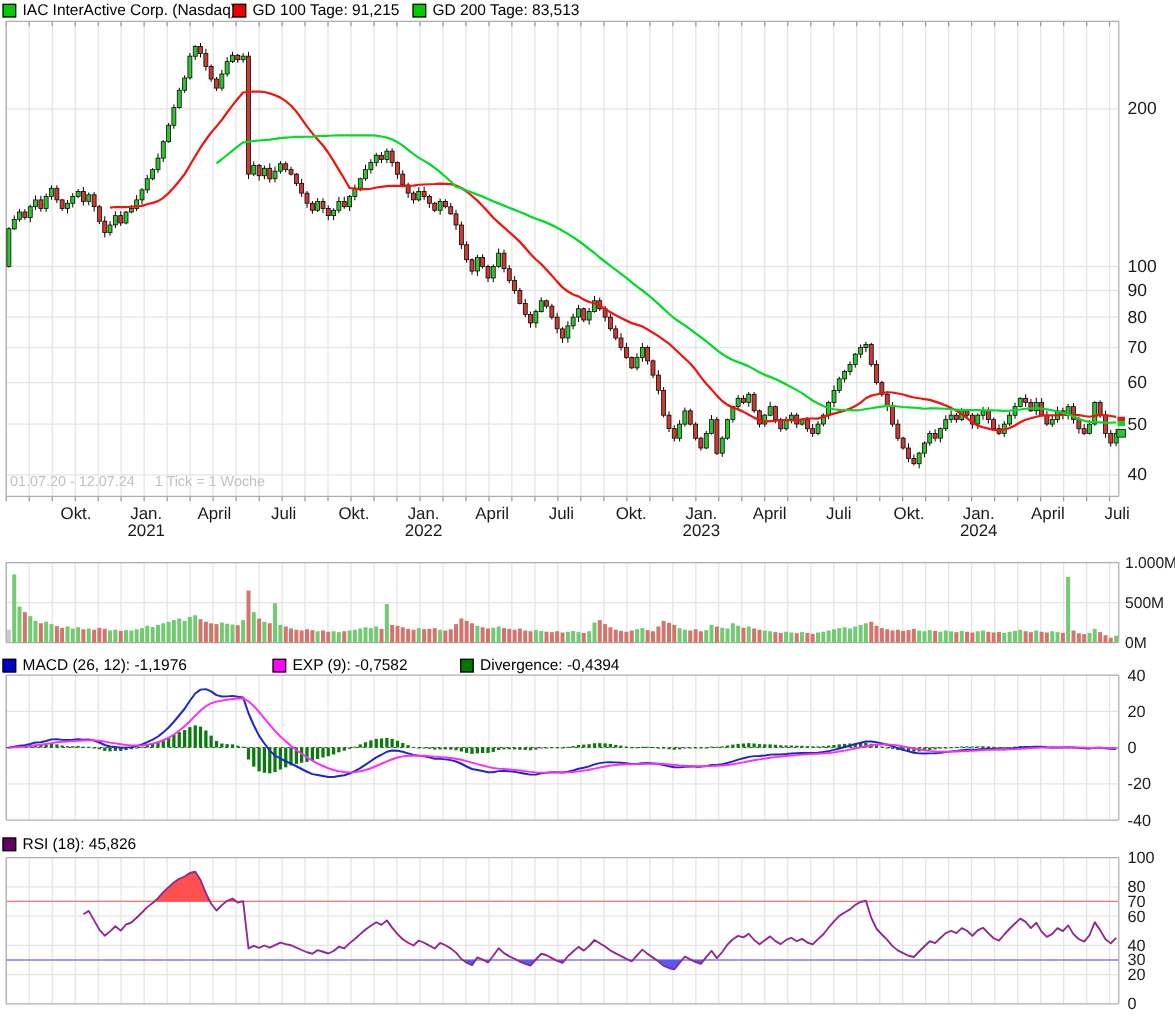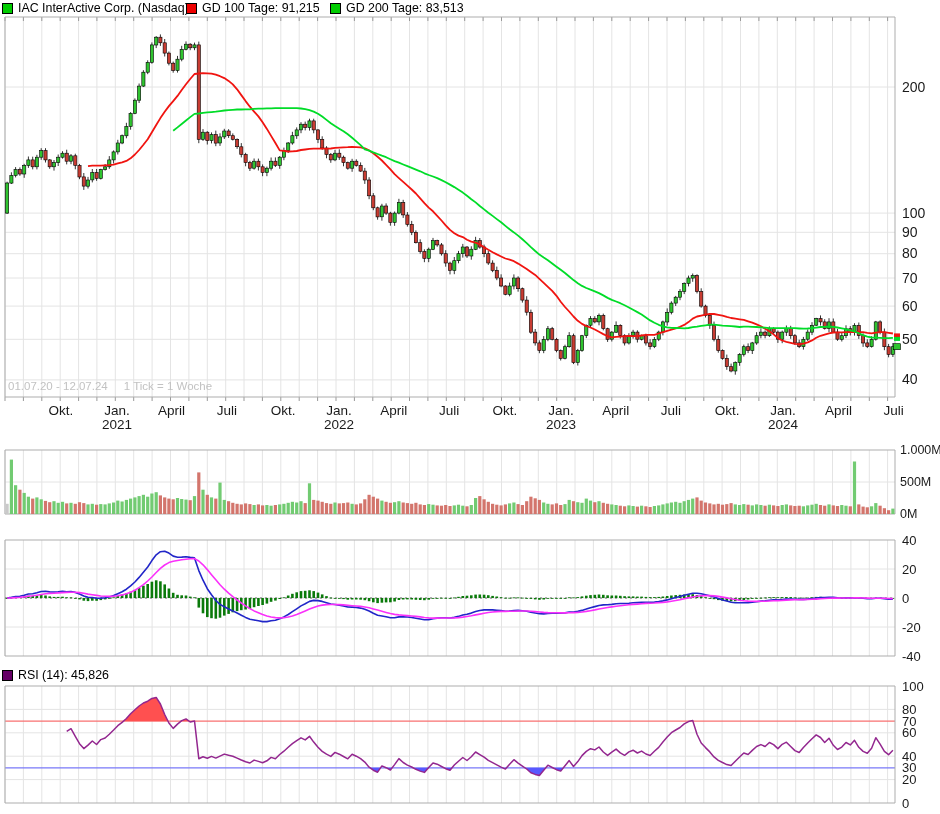--- a/index.html
+++ b/index.html
@@ -1279,21 +1279,35 @@
       <span>GD 200 Tage: 83,513</span>
     </span>
   </div>
 
   <div class="footnote">
     <span>01.07.20 - 12.07.24</span>
     <span>1 Tick = 1 Woche</span>
   </div>
 
 
+  <div class="legend-row" style="top:525px">
+    <span class="li" style="left:2px">
+      <i class="sw" style="background: rgb(0, 0, 204);"></i>
+      <span>MACD (26, 12): -1,1976</span>
+    </span>
+    <span class="li" style="left:218px">
+      <i class="sw" style="background: rgb(255, 0, 255);"></i>
+      <span>EXP (9): -0,7582</span>
+    </span>
+    <span class="li" style="left:368px">
+      <i class="sw" style="background: rgb(0, 119, 0);"></i>
+      <span>Divergence: -0,4394</span>
+    </span>
+  </div>
 
   <div class="legend-row" style="top:668px">
     <span class="li" style="left:2px">
       <i class="sw" style="background: rgb(102, 0, 102);"></i>
-      <span>RSI (14): 45,826</span>
+      <span>RSI (18): 45,826</span>
     </span>
   </div>
 
 </div>
 
 </body></html>

